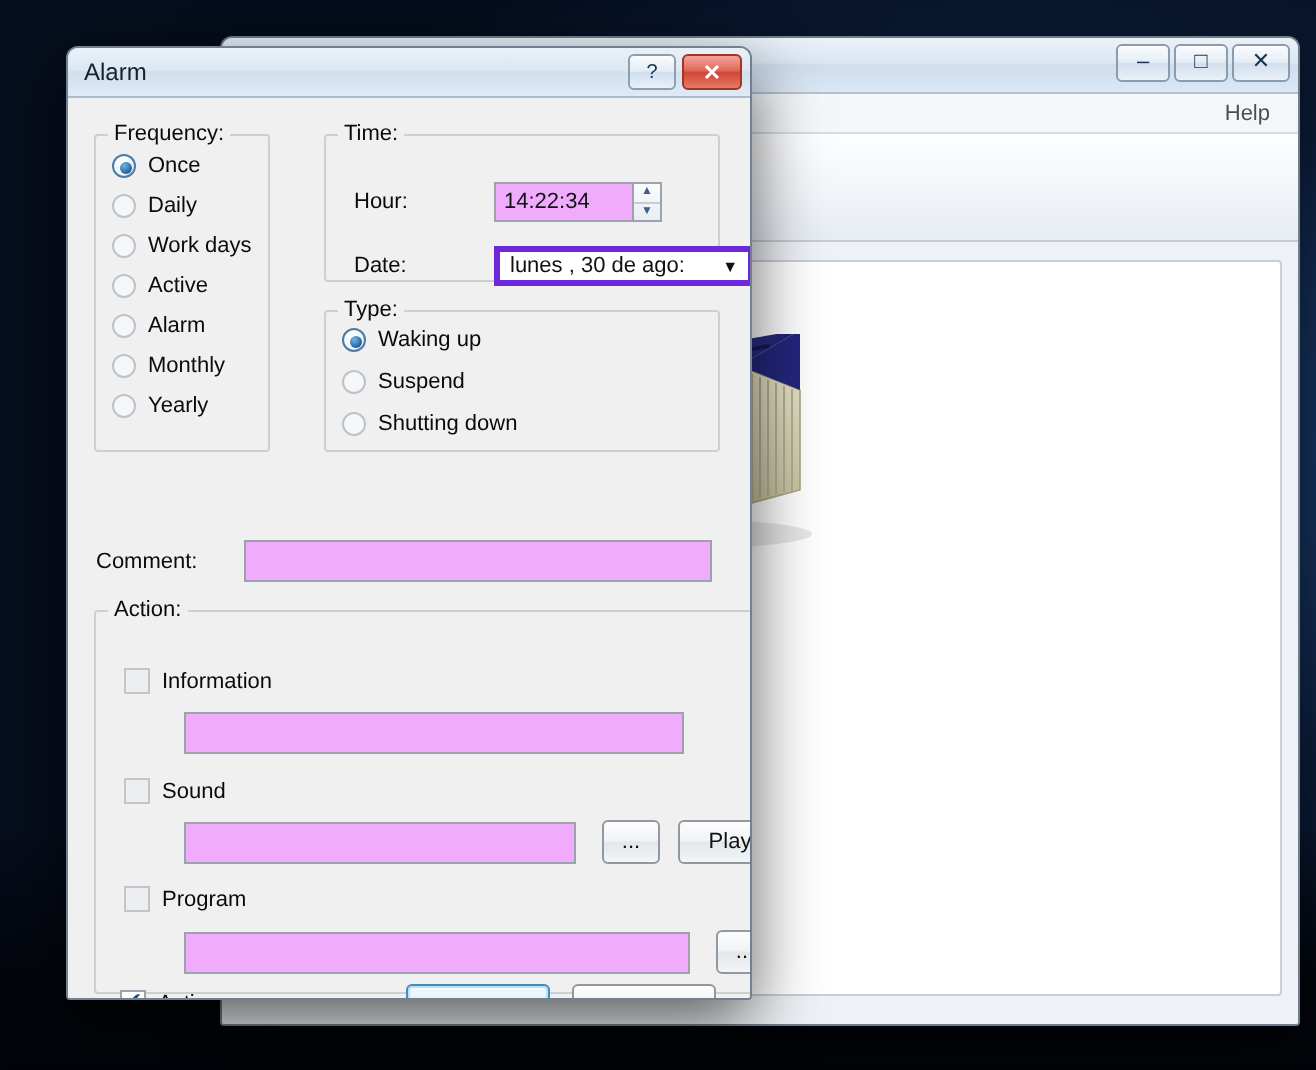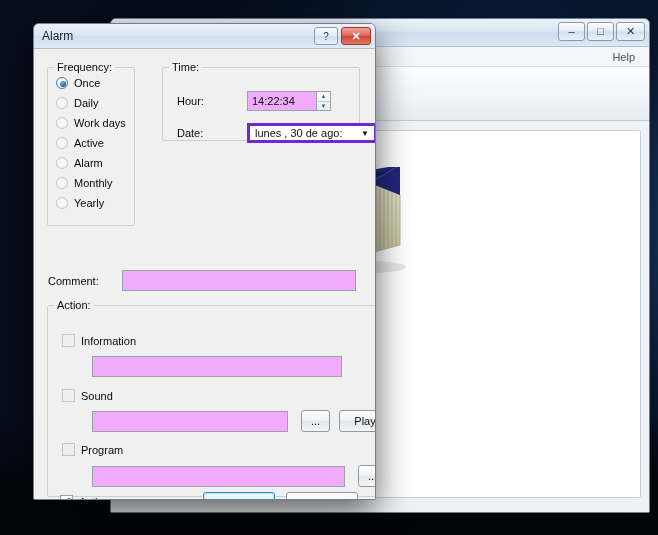--- a/index.html
+++ b/index.html
@@ -392,20 +392,37 @@
         </div>
       </div>
 
       <div style="position:absolute; left:14px; top:54px;" class="lbl">Date:</div>
       <div class="combo" style="position:absolute; left:84px; top:50px; width:130px; height:20px;">
         <span>lunes    , 30 de   ago:</span>
         <span class="arr">▼</span>
       </div>
     </fieldset>
 
+    <fieldset class="grp" style="left:128px; top:100px; width:198px; height:77px;">
+      <legend>Type:</legend>
+      <div style="padding:3px 0 0 8px; display:flex; flex-direction:column; gap:9px;">
+        <div class="radio-row">
+          <span class="rb on"></span>
+          <span class="lbl">Waking up</span>
+        </div>
+        <div class="radio-row">
+          <span class="rb dim"></span>
+          <span class="lbl">Suspend</span>
+        </div>
+        <div class="radio-row">
+          <span class="rb dim"></span>
+          <span class="lbl">Shutting down</span>
+        </div>
+      </div>
+    </fieldset>
 
     <div style="position:absolute; left:14px; top:226px;" class="lbl">Comment:</div>
     <input class="tfield" style="position: absolute; left: 88px; top: 221px; width: 234px; height: 21px;" value="" placeholder="">
 
     <fieldset class="grp" style="left:13px; top:250px; width:373px; height:198px;">
       <legend>Action:</legend>
 
       <div class="check-row" style="position:absolute; left:14px; top:23px;">
         <span class="cb dim"></span>
         <span class="lbl">Information</span>

